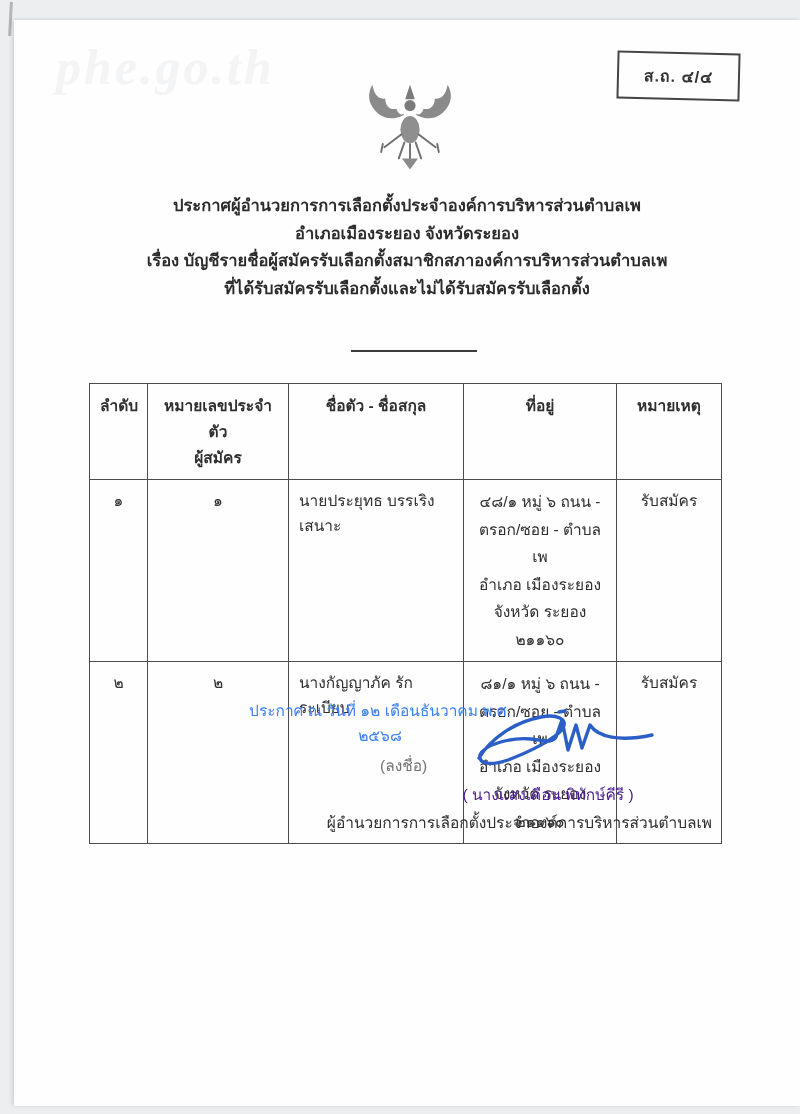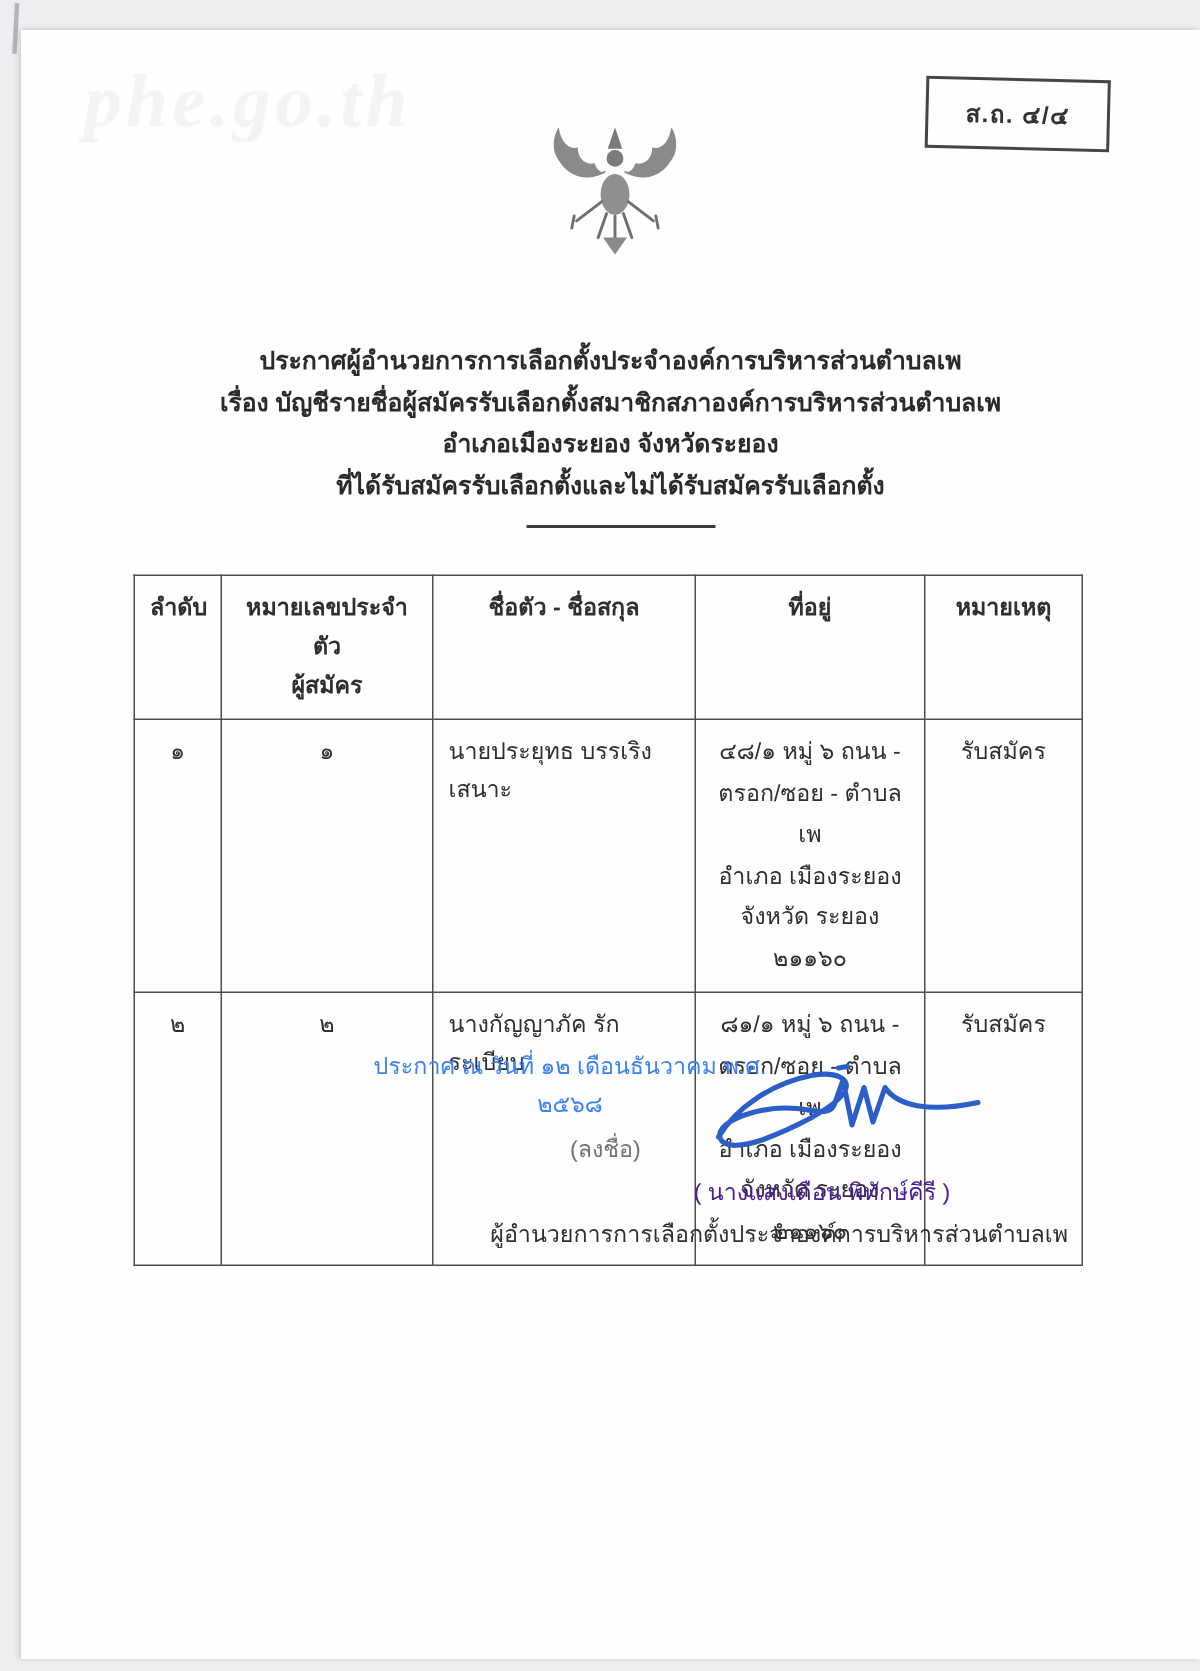--- a/index.html
+++ b/index.html
@@ -28,21 +28,21 @@
   .form-code-box{
     position:absolute;left:603px;top:32px;width:119px;height:44px;
     border:2px solid #454545;transform:rotate(1.4deg);
     display:flex;align-items:center;justify-content:center;
     background:#fefefe;
   }
   .form-code-box span{font-size:16px;font-weight:700;letter-spacing:1px;color:#333;}
   .garuda{position:absolute;left:340px;top:50px;width:112px;height:116px;}
   .title-block{
     position:absolute;left:0;right:0;top:172px;text-align:center;
-    font-size:16.5px;font-weight:700;line-height:27.5px;color:#2b2b2b;margin-top:36px;
+    font-size:16.5px;font-weight:700;line-height:27.5px;color:#2b2b2b;
   }
   .title-divider{
     position:absolute;left:337px;top:330px;width:126px;height:0;
     border-top:2px solid #3c3c3c;
   }
   table.candidates{
     position:absolute;left:75px;top:363px;
     border-collapse:collapse;table-layout:fixed;width:632px;
     font-size:15.5px;color:#2f2f2f;
   }
@@ -107,22 +107,22 @@
 
       <path d="M59,68 L38,84 M81,68 L102,84"></path>
       <path d="M36,80 L34,90 M104,80 L106,90"></path>
 
       <path d="M63,78 L56,98 M77,78 L84,98 M70,80 L70,100"></path>
       <path d="M60,98 L70,112 L80,98 Z" fill="#8a8a8a" stroke="none"></path>
     </svg>
 
     <div class="title-block">
       <div>ประกาศผู้อำนวยการการเลือกตั้งประจำองค์การบริหารส่วนตำบลเพ</div>
+      <div>อำเภอเมืองระยอง จังหวัดระยอง</div>
       <div>เรื่อง บัญชีรายชื่อผู้สมัครรับเลือกตั้งสมาชิกสภาองค์การบริหารส่วนตำบลเพ</div>
-      <div>อำเภอเมืองระยอง จังหวัดระยอง</div>
       <div>ที่ได้รับสมัครรับเลือกตั้งและไม่ได้รับสมัครรับเลือกตั้ง</div>
     </div>
 
     <div class="title-divider"></div>
 
     <table class="candidates">
       <colgroup>
         <col style="width:58px">
           <col style="width:141px">
           <col style="width:175px">

